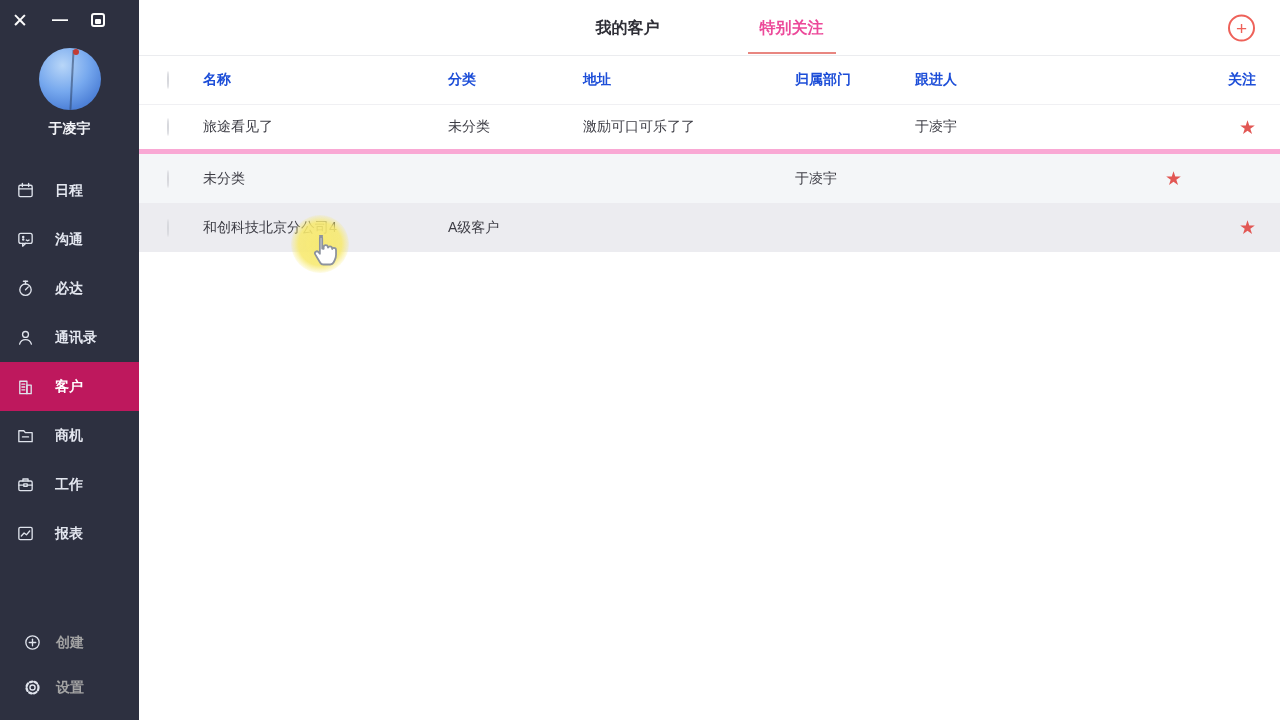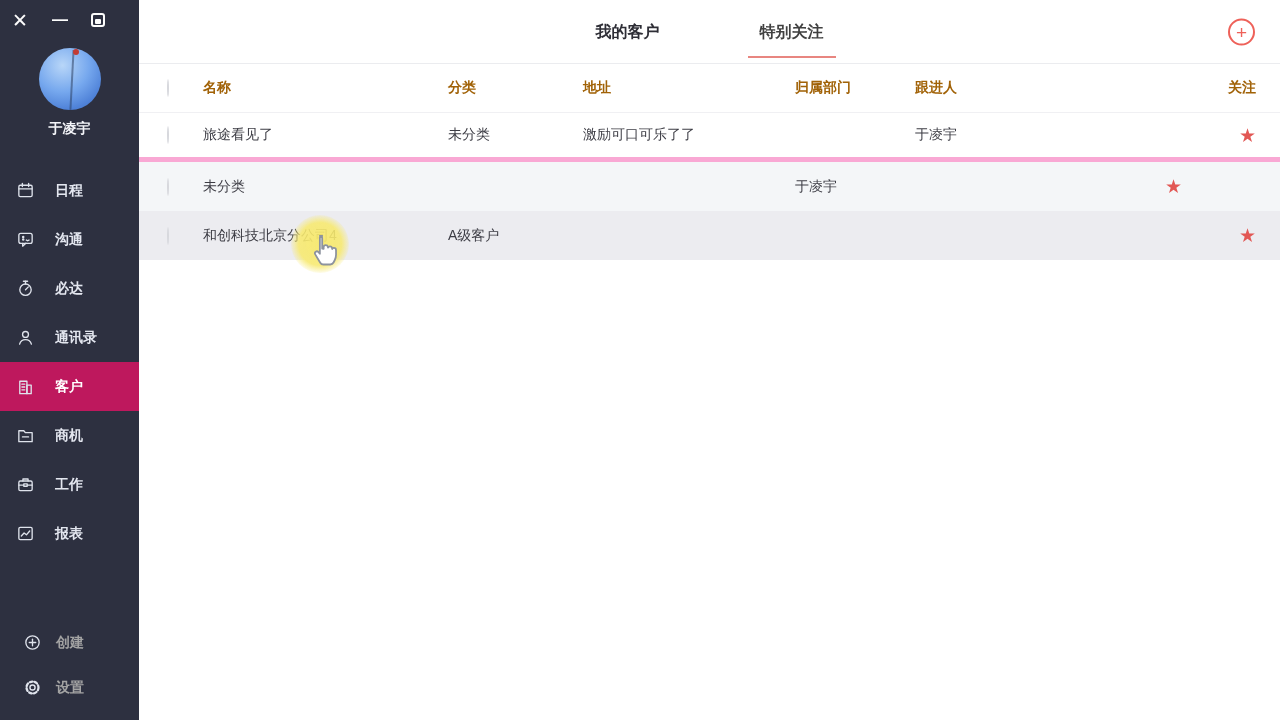--- a/index.html
+++ b/index.html
@@ -31,33 +31,33 @@
   .nav-item.active { background:#be185d; color:#ffffff; }
   .nav-item svg, .foot-item svg { width:19px; height:19px; stroke:#dfe3ec; fill:none;
     stroke-width:1.4; stroke-linecap:round; stroke-linejoin:round; flex:0 0 19px; }
 
   .sidebar-footer { position:absolute; bottom:10px; left:0; right:0; }
   .foot-item { display:flex; align-items:center; height:45px; padding-left:23px; gap:14px;
     font-size:14px; font-weight:bold; cursor:pointer; color:#a3a3a3; }
 
   
   .main { margin-left:139px; height:720px; background:#fff; }
-  .tabbar { height:64px; border-bottom:1px solid #ebecef; display:flex; align-items:center;
+  .tabbar { height:56px; border-bottom:1px solid #ebecef; display:flex; align-items:center;
     justify-content:center; gap:76px; position:relative; background:#fff; }
   .tab { font-size:16px; font-weight:bold; color:#2e2e36; cursor:pointer;
     padding:16px 12px 13px; border-bottom:2px solid transparent; }
-  .tab.active { color:#404040; border-bottom-color:#e88680; }
+  .tab.active { color:#ec4899; border-bottom-color:#e88680; }
   .add-btn { position:absolute; right:25px; top:50%; transform:translateY(-50%);
     width:27px; height:27px; border:2px solid #ee6159; color:#ee6159; border-radius:50%;
     display:flex; align-items:center; justify-content:center; font-size:19px; line-height:1;
     font-weight:normal; cursor:pointer; }
 
   .trow { display:grid; grid-template-columns:64px 245px 135px 212px 120px 1fr 74px;
     align-items:center; height:49px; font-size:14px; color:#3c3c44; }
-  .thead-row { font-weight:bold; color:#a16207; border-bottom:1px solid #f0f0f3; background:#fff; }
+  .thead-row { font-weight:bold; color:#1d4ed8; border-bottom:1px solid #f0f0f3; background:#fff; }
   .circle { width:21px; height:21px; border:1px solid #d7d8dd; border-radius:50%;
     margin-left:28px; background:transparent; cursor:pointer; }
   .cell-star { text-align:right; padding-right:24px; }
   .star { color:#e25754; font-size:19px; line-height:1; cursor:pointer; }
   .row-white { background:#ffffff; border-bottom:5px solid #f9a8d4; }
   .row-alt { background:#f4f6f8; }
   .row-hover { background:#ececf0; }
 
   
   .click-highlight { position:fixed; left:291px; top:215px; width:58px; height:58px;

